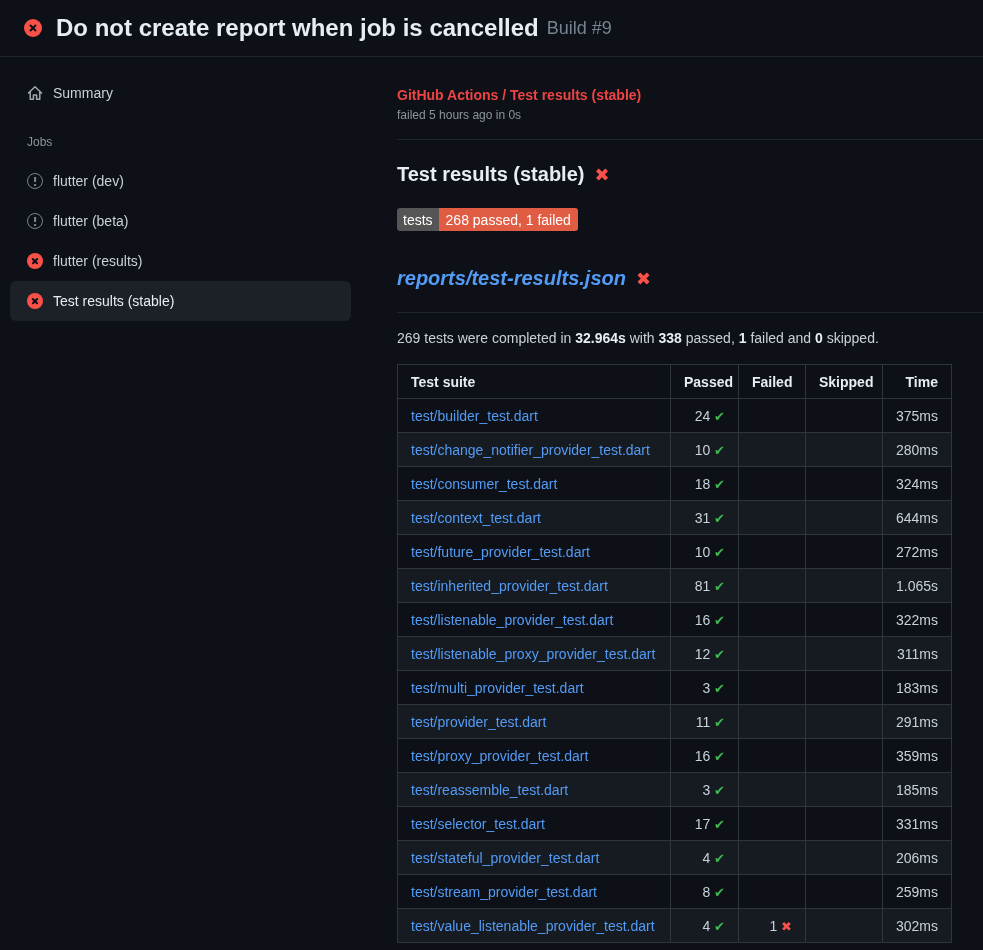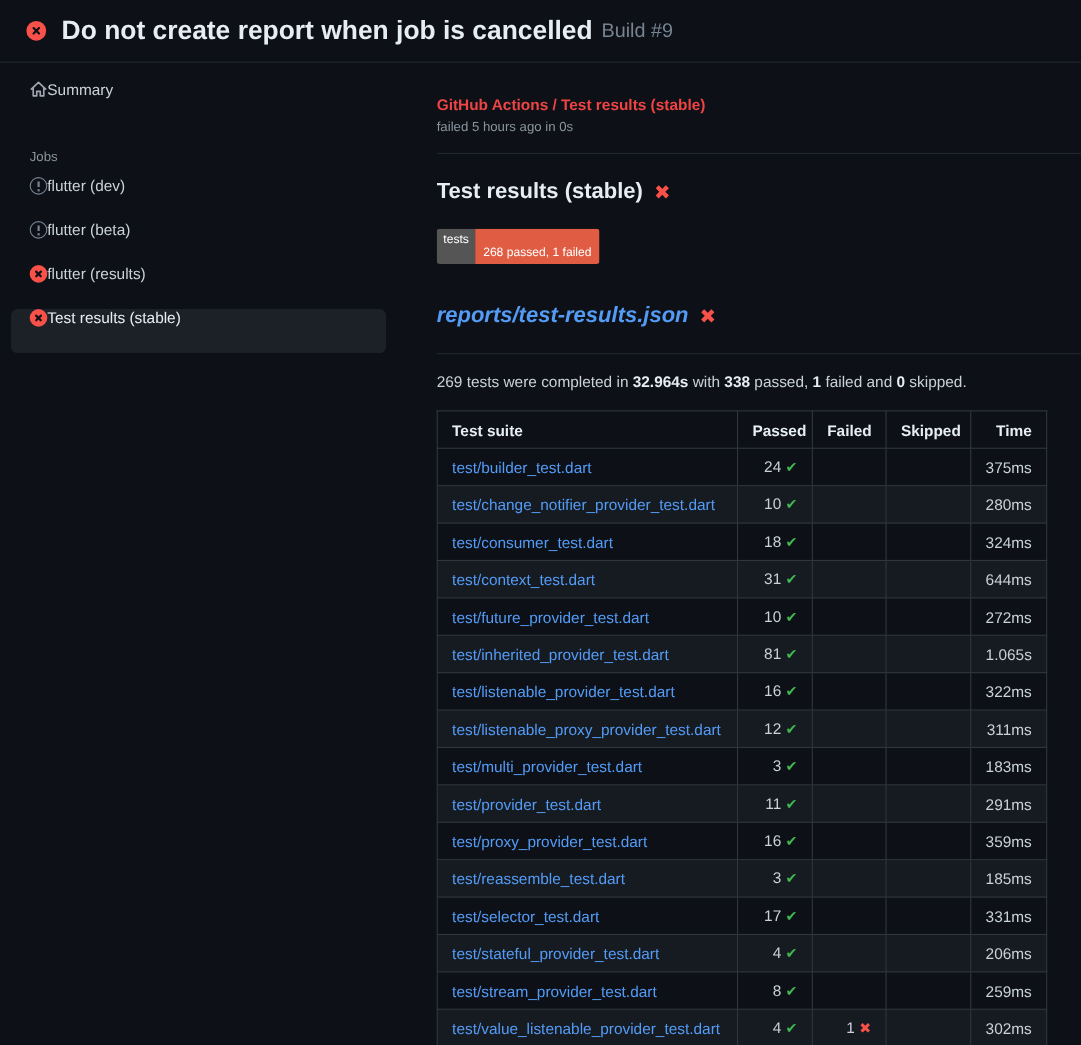--- a/index.html
+++ b/index.html
@@ -32,21 +32,21 @@
   .circle-x.small { width: 16px; height: 16px; }
   .circle-x.small::before, .circle-x.small::after { width: 8px; height: 1.8px; background: #0d1117; }
   .top-title { font-size: 24px; font-weight: 700; color: #e6edf3; white-space: nowrap; }
   .top-build { font-size: 18px; font-weight: 400; color: #768390; white-space: nowrap; margin-left: -6px; }
 
   .layout { display: flex; height: 893px; }
 
   
   .sidebar { width: 381px; flex: none; padding: 16px 30px 0 10px; }
   .side-item {
-    display: flex; align-items: flex-start; 
+    display: flex; align-items: center; gap: 10px;
     height: 40px; padding: 0 8px 0 17px;
     border-radius: 6px; cursor: pointer;
   }
   .side-item.selected { background: #1c2128; }
   .side-label { color: #c9d1d9; font-size: 14px; }
   .side-item.selected .side-label { color: #e6edf3; }
   .icon16 { width: 16px; height: 16px; flex: none; display: inline-block; position: relative; }
   .icon-cancelled { border: 1.5px solid #778491; border-radius: 50%; }
   .icon-cancelled::before {
     content: ""; position: absolute; left: 50%; top: 2.5px;
@@ -70,26 +70,26 @@
   .section-title {
     margin-top: 23px;
     font-size: 20px; font-weight: 700; color: #e6edf3;
     display: flex; align-items: center; gap: 10px;
   }
   .cross { color: #f85149; font-weight: 700; }
   .cross.lg { font-size: 18px; line-height: 1; }
 
   .badge {
     display: inline-flex; margin-top: 22px;
-    font-size: 11px; line-height: 1;
+    font-size: 14px; line-height: 1;
     border-radius: 3px; overflow: hidden;
     color: #ffffff;
   }
   .badge-label { background: #555555; padding: 5px 6px 4px; }
-  .badge-value { background: #e05d44; padding: 17px 7px 4px; }
+  .badge-value { background: #e05d44; padding: 5px 7px 4px; }
 
   .report-title {
     margin-top: 36px; padding-bottom: 22px;
     border-bottom: 1px solid #21262d;
     font-size: 20px; font-weight: 600;
     display: flex; align-items: center; gap: 10px; font-style: italic;
   }
   .report-link { color: #539bf5; text-decoration: none; }
 
   .summary-line { margin-top: 17px; color: #c9d1d9; }

